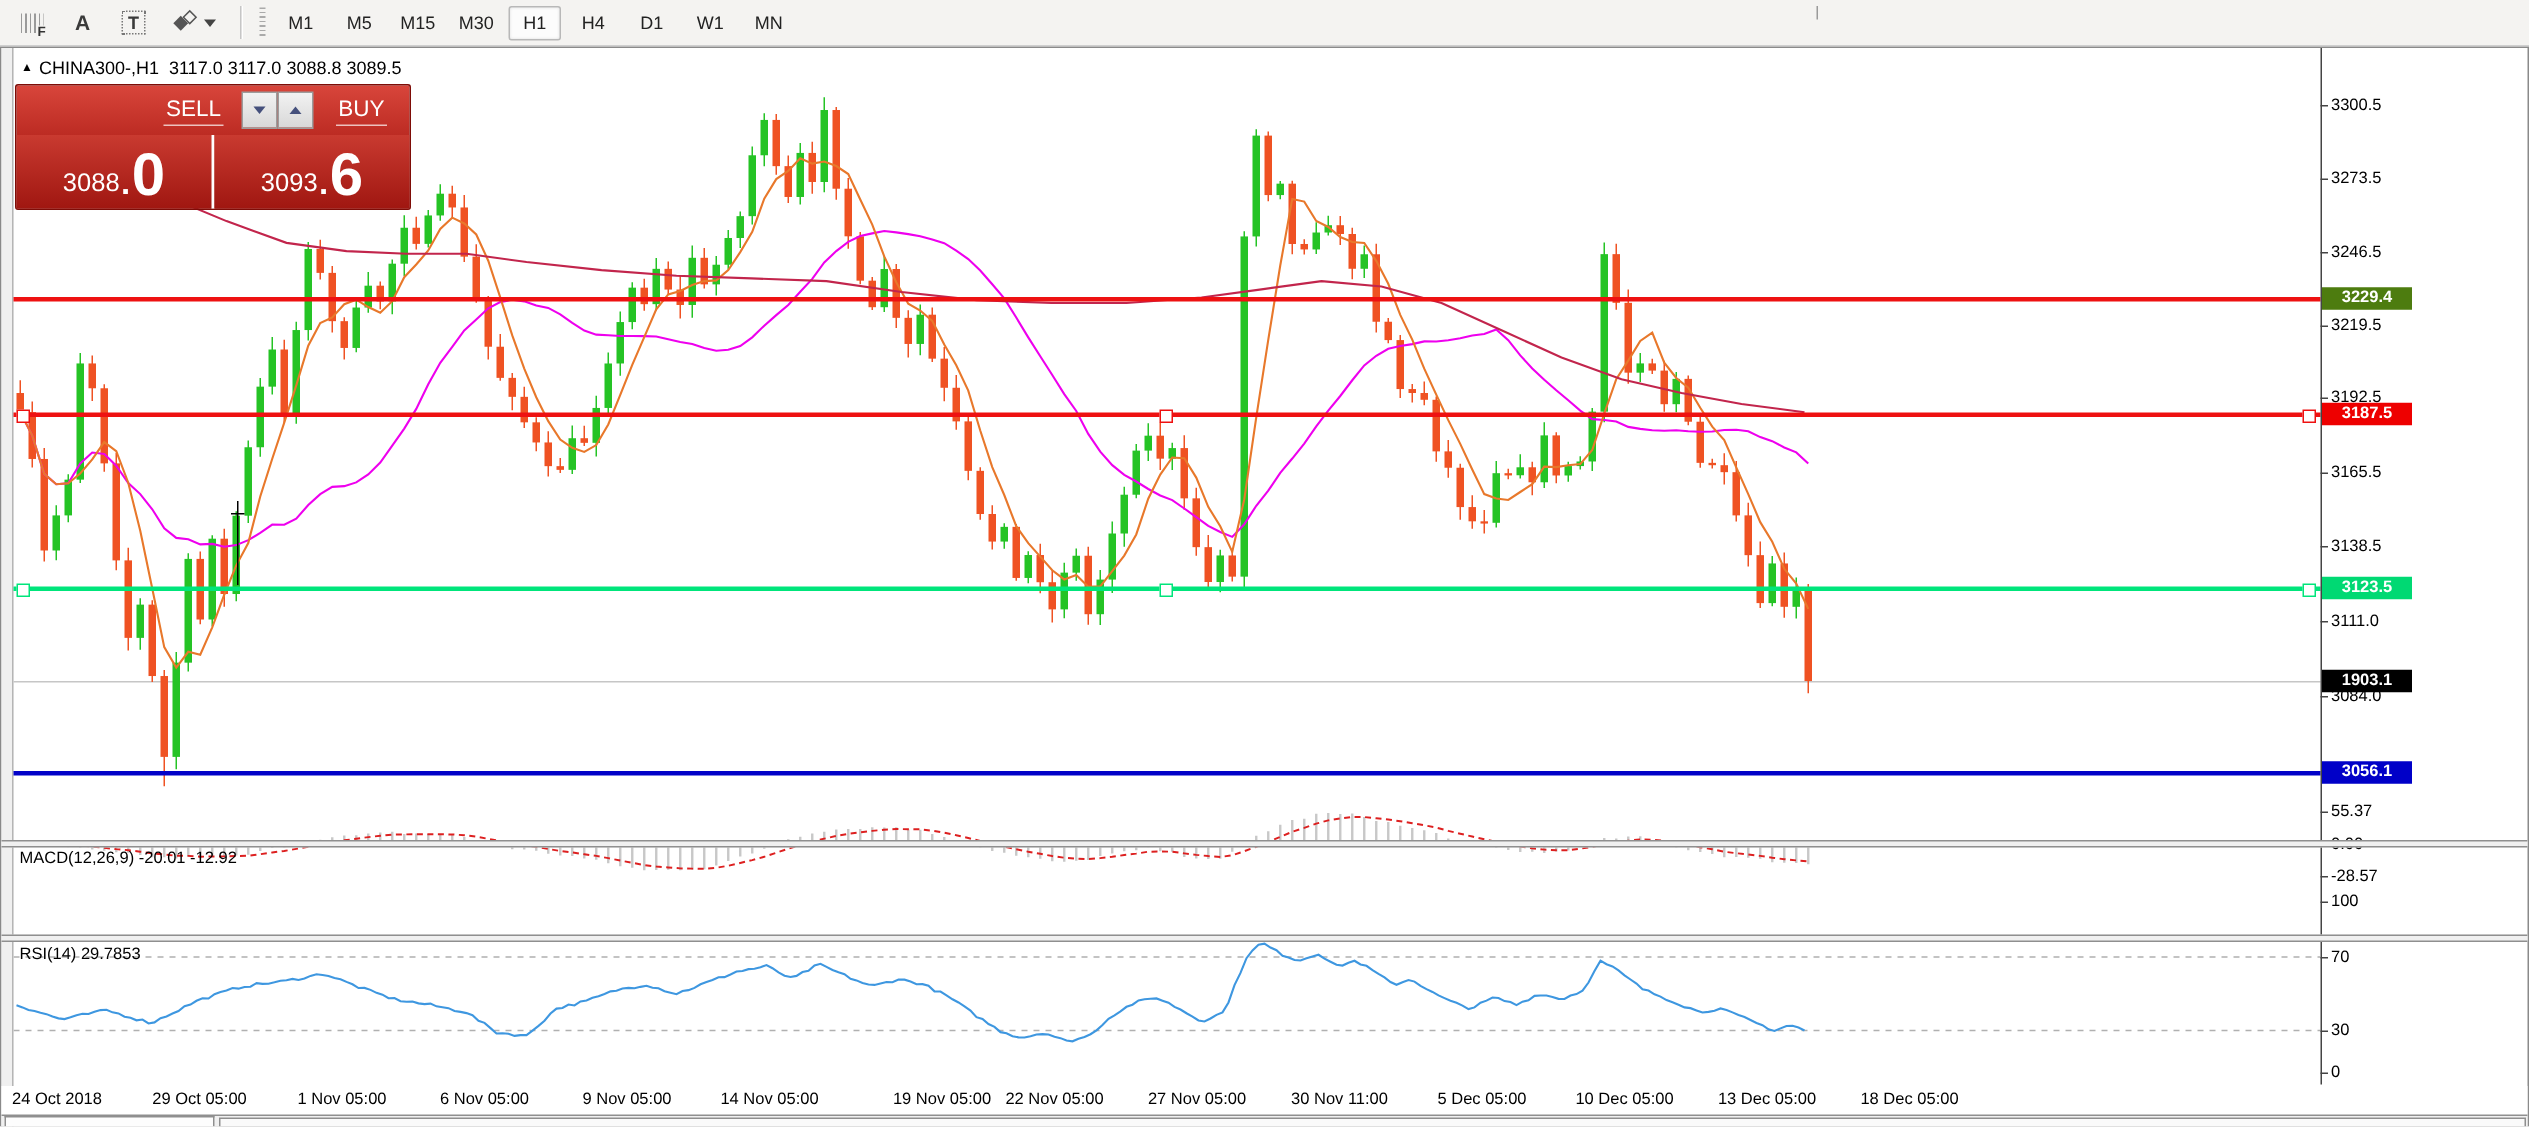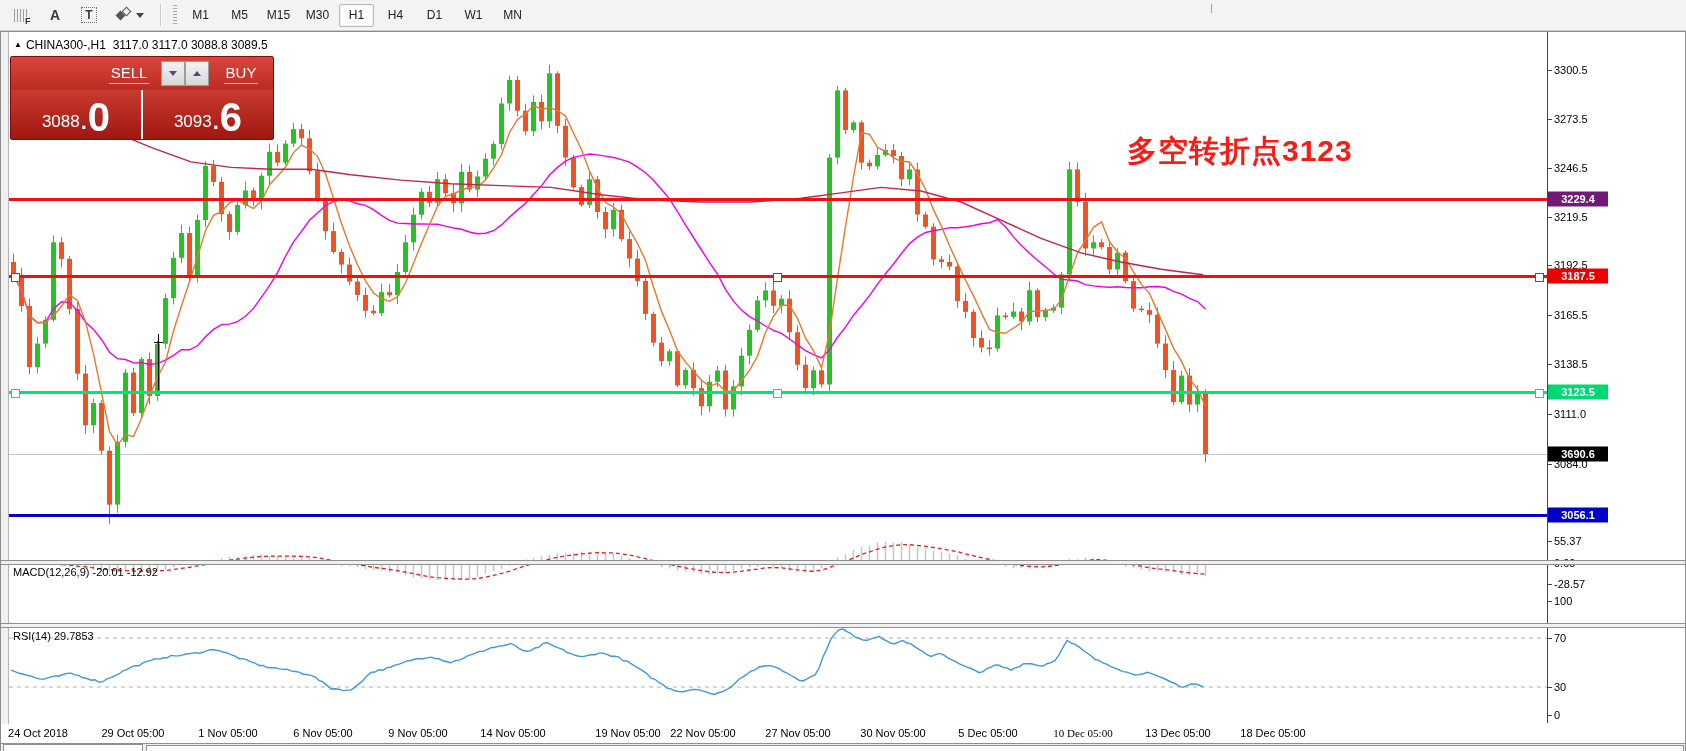--- a/index.html
+++ b/index.html
@@ -626,21 +626,20 @@
         <div class="hhandle" style="left: 10px; top: 357.14px; border: 1px solid rgb(0, 229, 123);"></div>
         <div class="hhandle" style="left: 772px; top: 357.14px; border: 1px solid rgb(0, 229, 123);"></div>
         <div class="hhandle" style="left: 1534px; top: 357.14px; border: 1px solid rgb(0, 229, 123);"></div>
         <div class="hline" style="top: 481.808px; height: 3px; background: rgb(2, 2, 200);"></div>
       </div>
     <div id="cursor-mark" style="left: 153px; top: 302px;">
         <div style="position:absolute;left:4px;top:0;width:1px;height:56px;background:#000"></div>
         <div style="position:absolute;left:0;top:8px;width:9px;height:1px;background:#000"></div>
       </div>
 
-    <div id="annotation" style="left: 1126px; top: 99px; color: rgb(251, 27, 21);">多空转折点3123</div>
 
     <div class="divider" style="top:528px"></div>
     <div class="indlabel" style="top:534px">MACD(12,26,9) -20.01 -12.92</div>
     <div class="divider" style="top:591px"></div>
     <div class="indlabel" style="top:598px">RSI(14) 29.7853</div>
 
     <div id="vaxis"></div>
     <div id="paxis">
         <div class="pticklbl" style="top: 38px;">3300.5</div>
         <div class="ptick" style="top: 38px;"></div>
@@ -667,40 +666,40 @@
         <div class="pticklbl" style="top: 552px;">-28.57</div>
         <div class="ptick" style="top: 552px;"></div>
         <div class="pticklbl" style="top: 569px;">100</div>
         <div class="ptick" style="top: 569px;"></div>
         <div class="pticklbl" style="top: 606px;">70</div>
         <div class="ptick" style="top: 606px;"></div>
         <div class="pticklbl" style="top: 655px;">30</div>
         <div class="ptick" style="top: 655px;"></div>
         <div class="pticklbl" style="top: 683px;">0</div>
         <div class="ptick" style="top: 683px;"></div>
-        <div class="badge" style="top: 167.402px; background: #701a75;">3229.4</div>
+        <div class="badge" style="top: 167.402px; background: #4d7c0f;">3229.4</div>
         <div class="badge" style="top: 243.66px; background: rgb(238, 0, 0);">3187.5</div>
         <div class="badge" style="top: 360.14px; background: rgb(0, 217, 115);">3123.5</div>
         <div class="badge" style="top: 482.808px; background: rgb(0, 0, 200);">3056.1</div>
-        <div class="badge" style="top: 422.02px; background: rgb(0, 0, 0);">3690.6</div>
+        <div class="badge" style="top: 422.02px; background: rgb(0, 0, 0);">1903.1</div>
       </div>
 
     <div id="timerow">
         <div class="tlabel" style="left: 37px;">24 Oct 2018</div>
         <div class="tlabel" style="left: 132px;">29 Oct 05:00</div>
         <div class="tlabel" style="left: 227px;">1 Nov 05:00</div>
         <div class="tlabel" style="left: 322px;">6 Nov 05:00</div>
         <div class="tlabel" style="left: 417px;">9 Nov 05:00</div>
         <div class="tlabel" style="left: 512px;">14 Nov 05:00</div>
         <div class="tlabel" style="left: 607px; margin-left: 20px;">19 Nov 05:00</div>
         <div class="tlabel" style="left: 702px;">22 Nov 05:00</div>
         <div class="tlabel" style="left: 797px;">27 Nov 05:00</div>
-        <div class="tlabel" style="left: 892px;">30 Nov 05:00</div>
+        <div class="tlabel" style="left: 892px;">30 Nov 11:00</div>
         <div class="tlabel" style="left: 987px;">5 Dec 05:00</div>
-        <div class="tlabel" style="left: 1082px; font-family: Liberation Serif, serif;">10 Dec 05:00</div>
+        <div class="tlabel" style="left: 1082px;">10 Dec 05:00</div>
         <div class="tlabel" style="left: 1177px;">13 Dec 05:00</div>
         <div class="tlabel" style="left: 1272px;">18 Dec 05:00</div>
       </div>
     <div id="bottomstrip">
       <div id="tab1"></div>
       <div id="hscroll"></div>
     </div>
   </div>
 </div>
 

